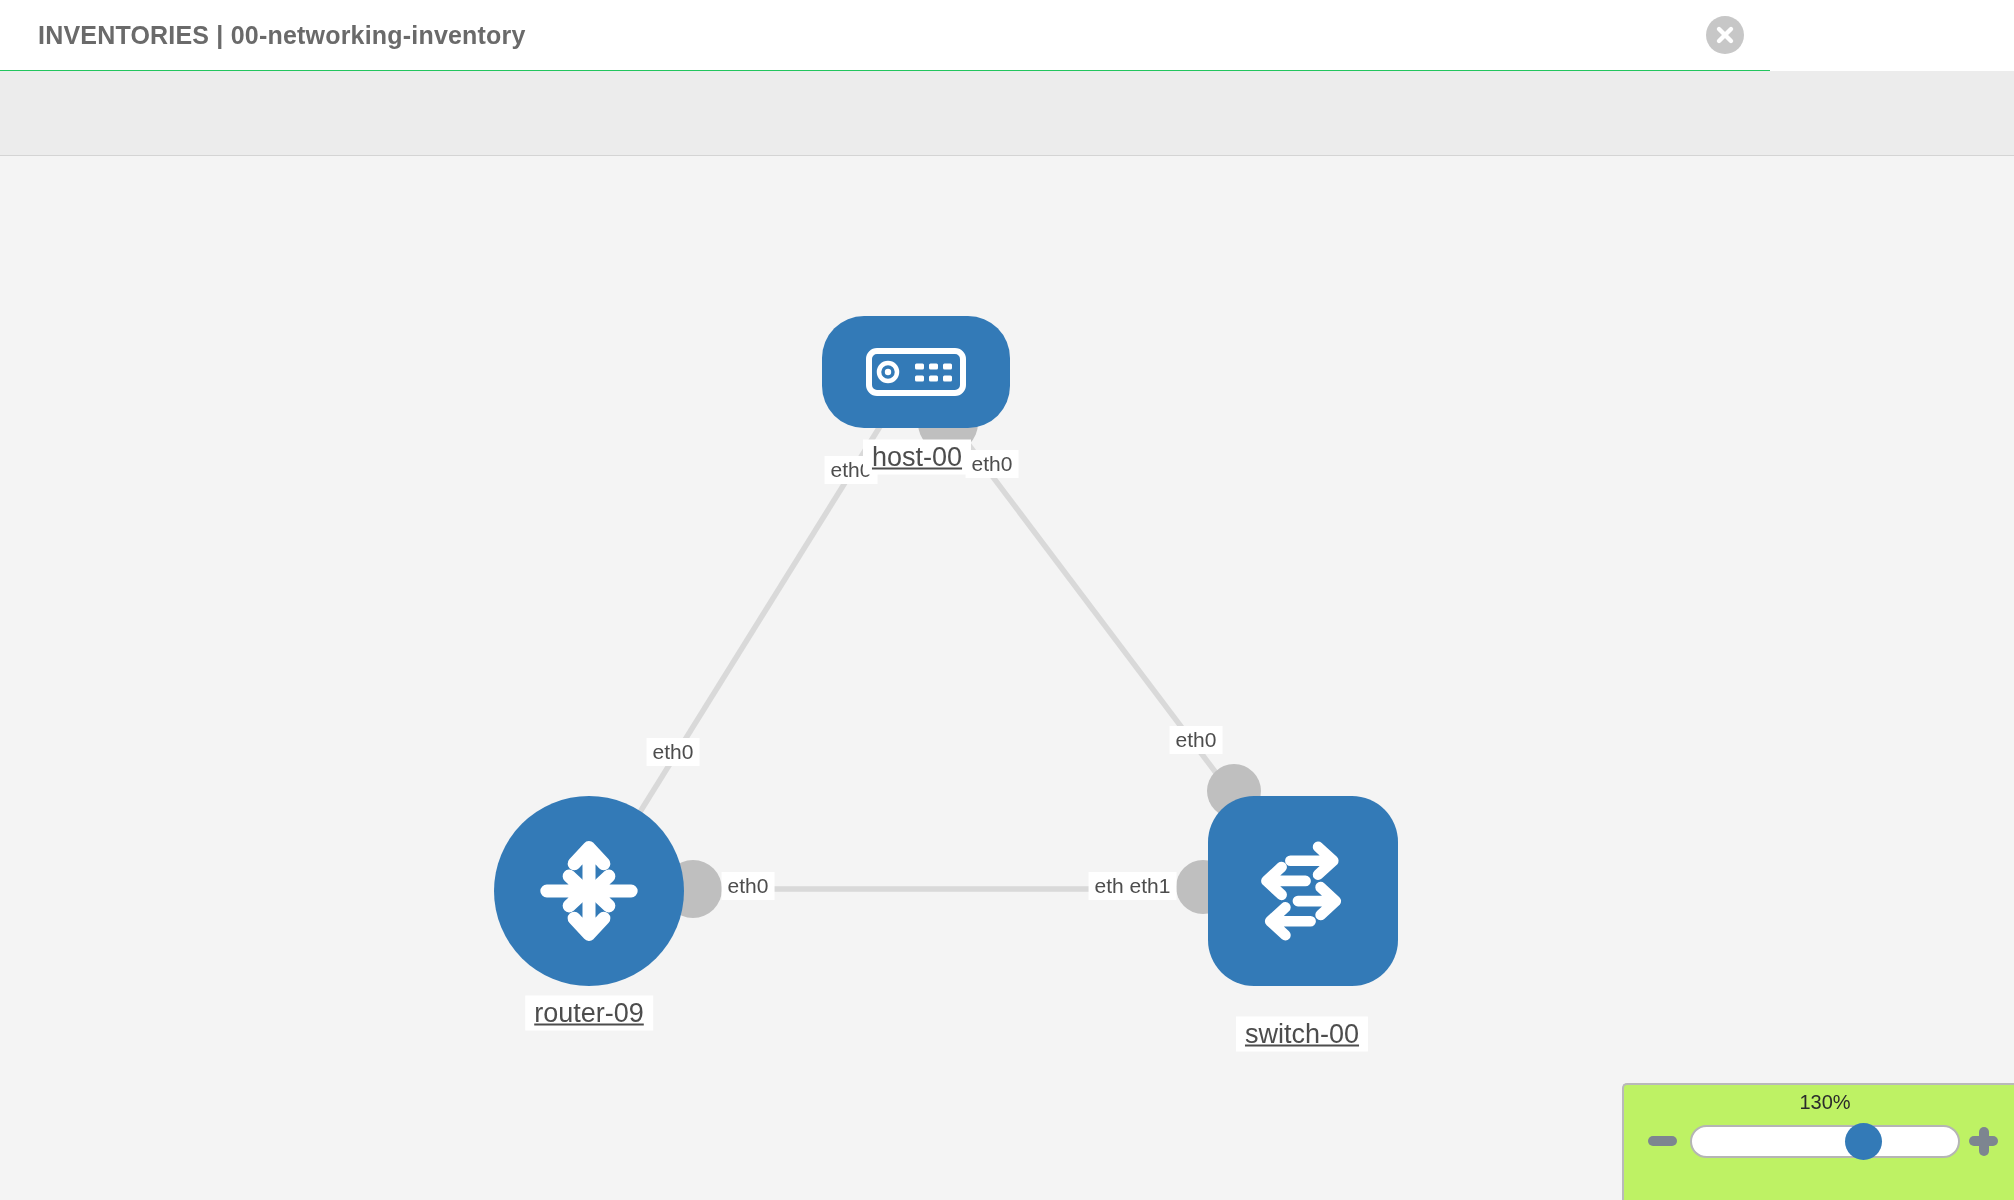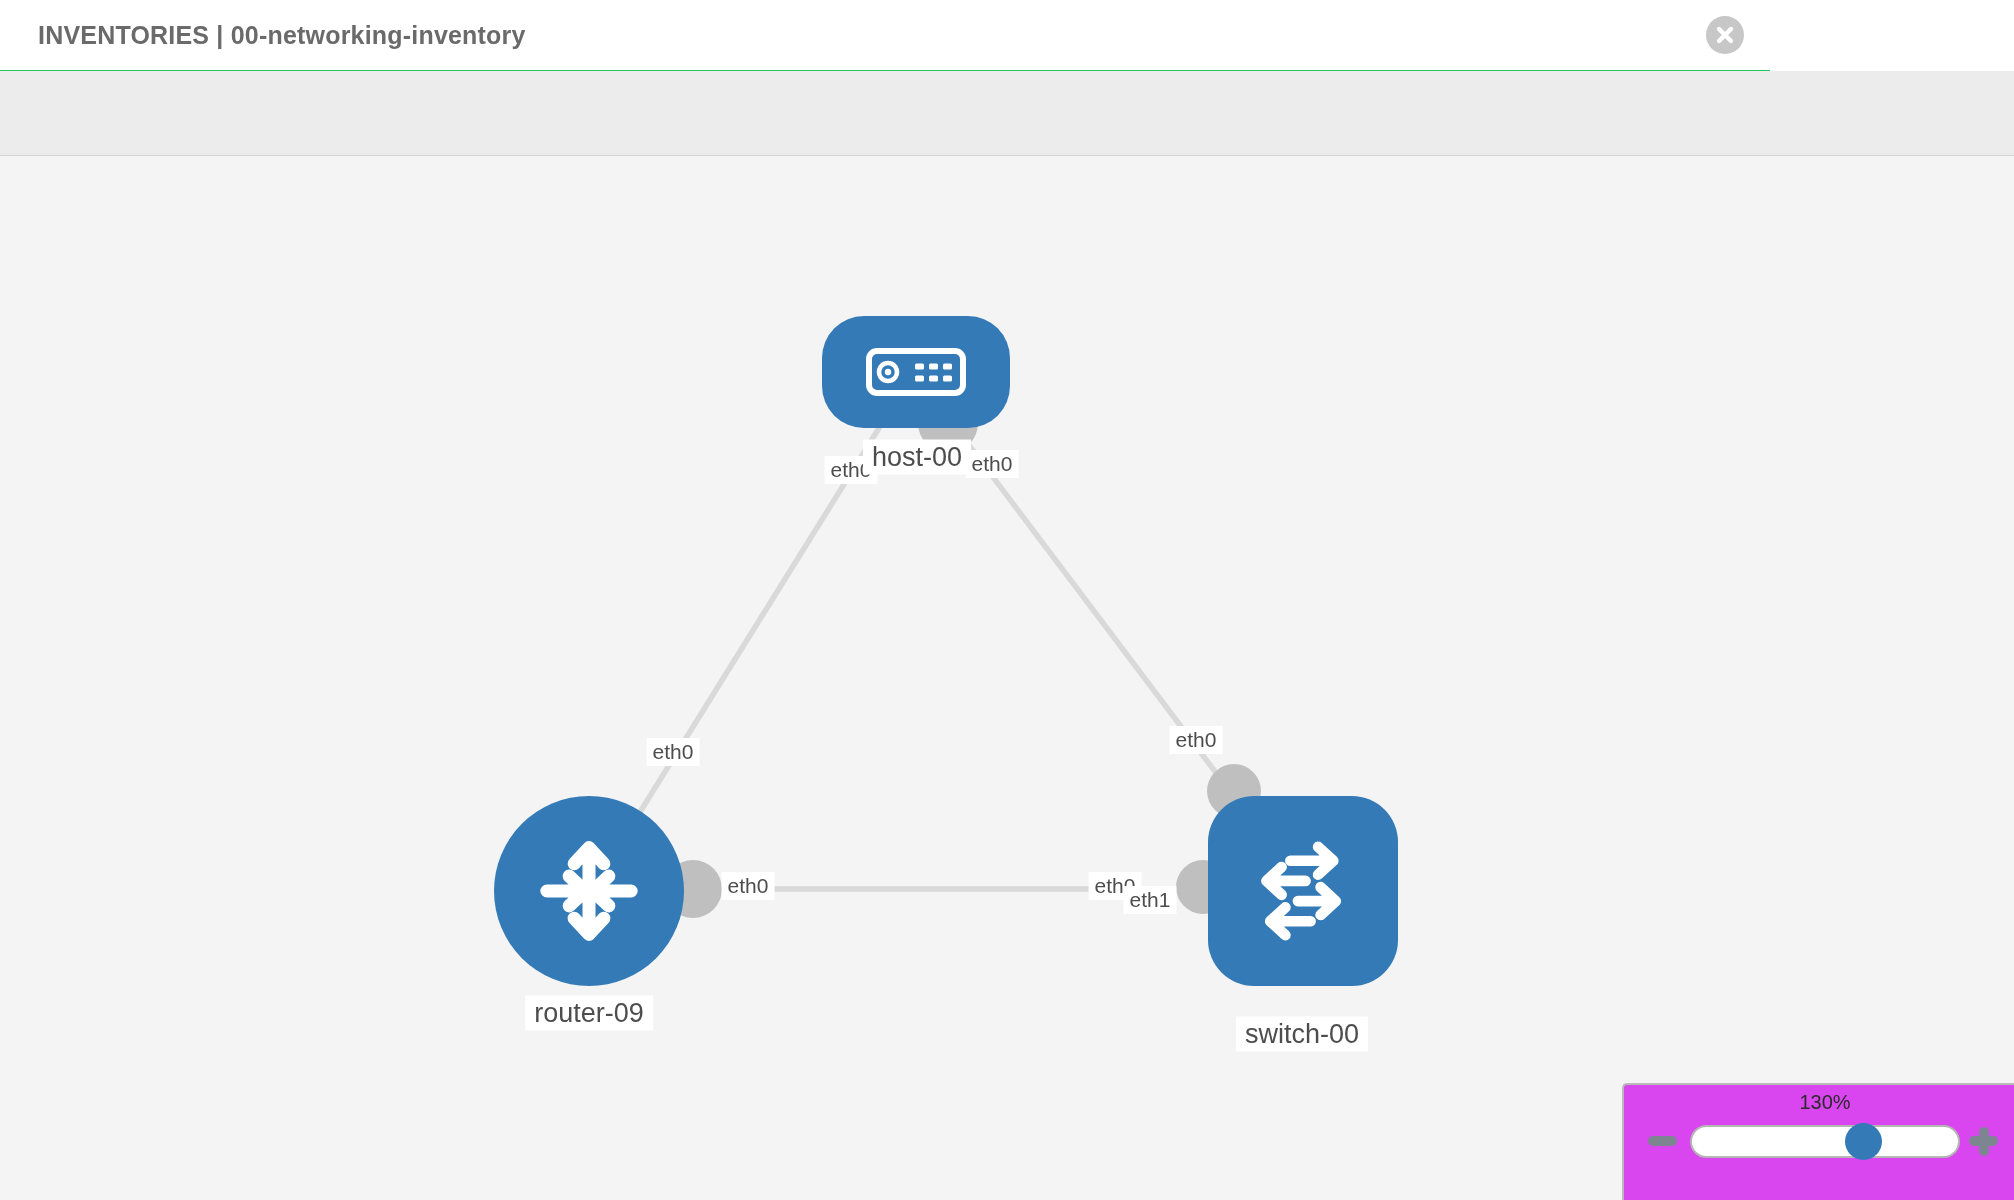--- a/index.html
+++ b/index.html
@@ -47,24 +47,24 @@
   .links-svg{position:absolute;left:0;top:0;width:2014px;height:1200px;z-index:1;}
   .node{position:absolute;z-index:2;background:#337ab7;display:flex;align-items:center;justify-content:center;cursor:pointer;}
   .node-host{left:822px;top:316px;width:188px;height:112px;border-radius:42px;}
   .node-router{left:494px;top:796px;width:190px;height:190px;border-radius:50%;}
   .node-switch{left:1208px;top:796px;width:190px;height:190px;border-radius:46px;}
   .chip{
     position:absolute;z-index:3;transform:translate(-50%,-50%);background:#ffffff;
     white-space:nowrap;color:#4d4d4d;
   }
   .eth-chip{font-size:21px;padding:2px 6px;}
-  .node-chip{font-size:27px;padding:2px 9px;}
+  .node-chip{font-size:27px;padding:2px 9px;text-decoration:underline;}
   
   .zoom-panel{
-    position:absolute;right:0;bottom:0;width:392px;height:117px;background:#d946ef;
+    position:absolute;right:0;bottom:0;width:392px;height:117px;background:#bef264;
     border-left:2px solid #b9b9b9;border-top:2px solid #b9b9b9;box-sizing:border-box;
     border-top-left-radius:5px;z-index:10;
   }
   .zoom-level{
     position:absolute;left:66px;top:6px;width:270px;text-align:center;
     font-size:20px;color:#2b2b2b;
   }
   .zoom-track{
     position:absolute;left:66px;top:40px;width:270px;height:33px;border-radius:17px;
     background:#ffffff;border:2px solid #b5b5b5;box-sizing:border-box;cursor:pointer;
@@ -177,21 +177,21 @@
 <div class="chip node-chip" style="left:917px;top:457px;z-index:4;">host-00</div>
 <div class="chip node-chip" style="left:589px;top:1013px;">router-09</div>
 <div class="chip node-chip" style="left:1302px;top:1013px;margin-top:21px;">switch-00</div>
 
 <div class="chip eth-chip" style="left:851px;top:470px;">eth0</div>
 <div class="chip eth-chip" style="left:992px;top:464px;">eth0</div>
 <div class="chip eth-chip" style="left:673px;top:752px;">eth0</div>
 <div class="chip eth-chip" style="left:1196px;top:740px;">eth0</div>
 <div class="chip eth-chip" style="left:748px;top:886px;">eth0</div>
 <div class="chip eth-chip" style="left:1115px;top:886px;z-index:3;">eth0</div>
-<div class="chip eth-chip" style="left:1150px;top:886px;z-index:4;margin-top:14px;">eth1</div>
+<div class="chip eth-chip" style="left:1150px;top:886px;z-index:4;">eth1</div>
 
 <div class="zoom-panel">
   <div class="zoom-level">130%</div>
   <div class="zbar zoom-out"></div>
   <div class="zoom-track"></div>
   <div class="zoom-thumb"></div>
   <div class="zoom-in-hit">
     <div class="zbar plus-h" style="left:5px;top:15px;"></div>
     <div class="zbar plus-v" style="left:14.5px;top:5.5px;"></div>
   </div>

